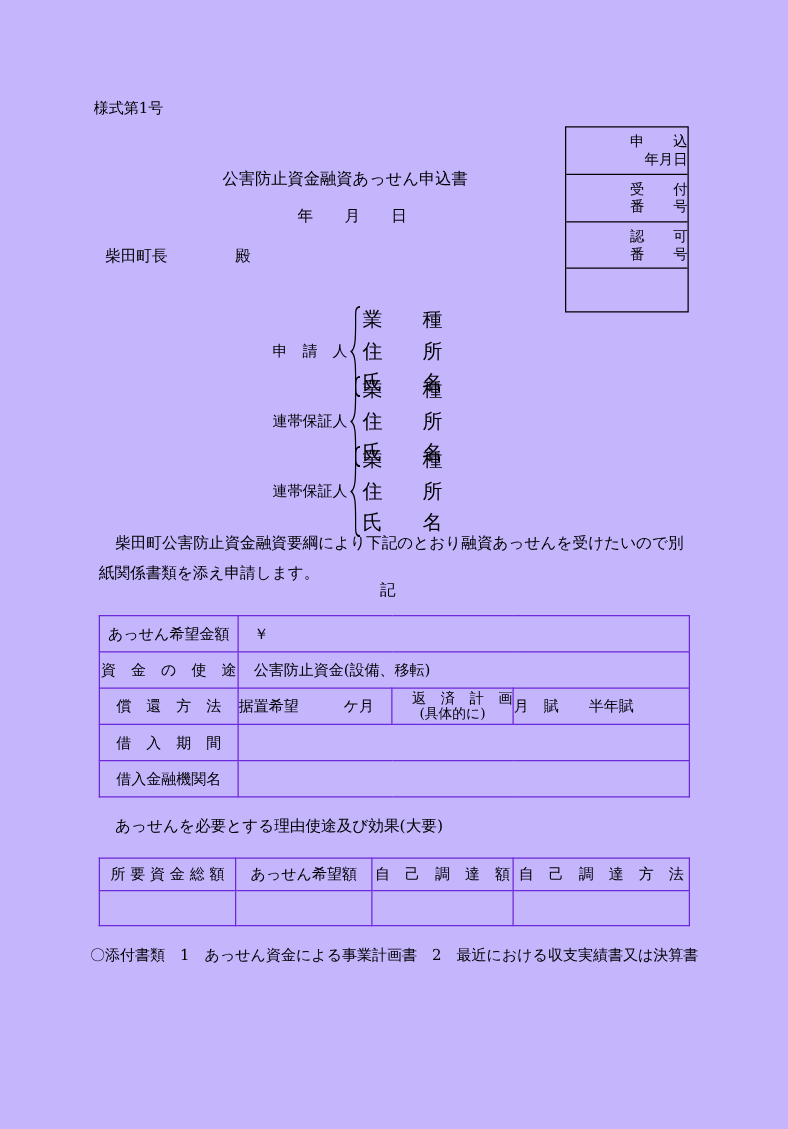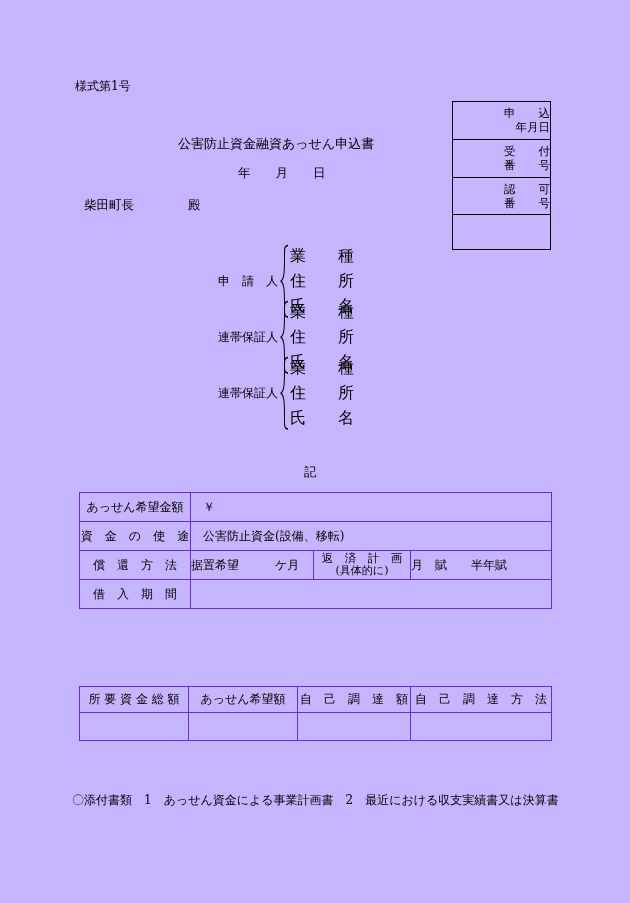--- a/index.html
+++ b/index.html
@@ -122,41 +122,41 @@
   
   #table-main { left: 79px; top: 492px; width: 472px; }
   #table-main tr { height: 29px; }
 
   .subcell-center { white-space: pre; }
   .two-line {
     text-align: center;
     line-height: 1.12;
     font-size: 11.5px;
   }
-  .two-line .r1 { display: block; white-space: pre; }
+  .two-line .r1 { display: block; white-space: pre; text-align: right; }
   .two-line .r2 { display: block; white-space: pre; font-size: 11px; }
 
   
   #reason-caption { left: 92px; top: 655px; font-size: 12.5px; }
 
   
   #table-funds { left: 79px; top: 686px; width: 472px; }
   #table-funds tr.hdr { height: 26px; }
   #table-funds tr.body { height: 28px; }
 
   
   #attachments {
     position: absolute;
     left: 72px;
     top: 755px;
     width: 505px;
     font-size: 12px;
     line-height: 1.65;
   }
-  #attachments .line { white-space: pre; margin-top: 36px; }
+  #attachments .line { white-space: pre; }
   #att-line-1 { }
   #att-line-2 { padding-left: 60px; }
   #att-line-3 { padding-left: 60px; }
 </style>
 </head>
 <body>
 
 <div id="page">
 
   <div class="t fs12" id="form-no">様式第1号</div>
@@ -219,20 +219,21 @@
         <path d="M8 1 C4 1 4.5 4 4.5 9 C4.5 20 4.2 24 1 26 C4.2 28 4.5 32 4.5 43 C4.5 48 4 51 8 51" fill="none" stroke="#000" stroke-width="1"></path>
       </svg>
     </span>
     <span class="party-fields">
       <span class="pf">業　　種</span>
       <span class="pf">住　　所</span>
       <span class="pf">氏　　名</span>
     </span>
   </div>
 
+  <div id="body-para">柴田町公害防止資金融資要綱により下記のとおり融資あっせんを受けたいので別紙関係書類を添え申請します。</div>
 
   <div class="t" id="ki-mark">記</div>
 
   <table class="form-table" id="table-main">
     <colgroup>
       <col style="width:111px">
       <col style="width:123px">
       <col style="width:97px">
       <col style="width:141px">
     </colgroup>
@@ -251,23 +252,28 @@
         <td class="two-line">
           <span class="r1">返　済　計　画</span>
           <span class="r2">(具体的に)</span>
         </td>
         <td class="subcell-center">月　賦　　半年賦</td>
       </tr>
       <tr>
         <td class="lbl-cell">借　入　期　間</td>
         <td class="val-cell" colspan="3"></td>
       </tr>
+      <tr>
+        <td class="lbl-cell">借入金融機関名</td>
+        <td class="val-cell" colspan="3"></td>
+      </tr>
     </tbody>
   </table>
 
+  <div class="t" id="reason-caption">あっせんを必要とする理由使途及び効果(大要)</div>
 
   <table class="form-table" id="table-funds">
     <colgroup>
       <col style="width:109px">
       <col style="width:109px">
       <col style="width:113px">
       <col style="width:141px">
     </colgroup>
     <tbody>
       <tr class="hdr">

